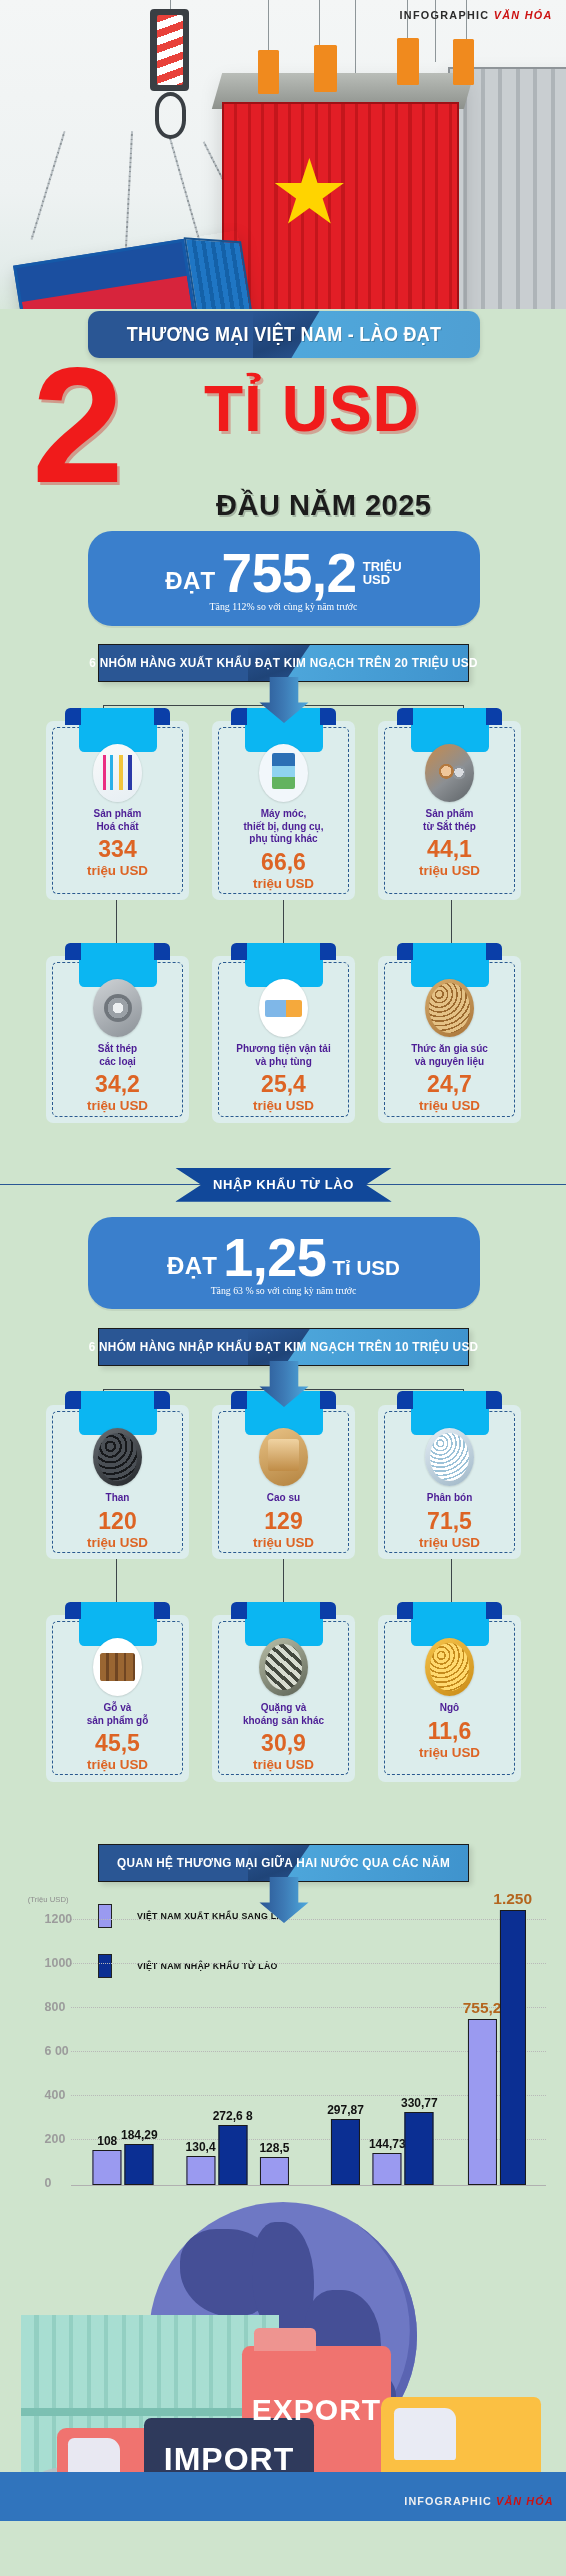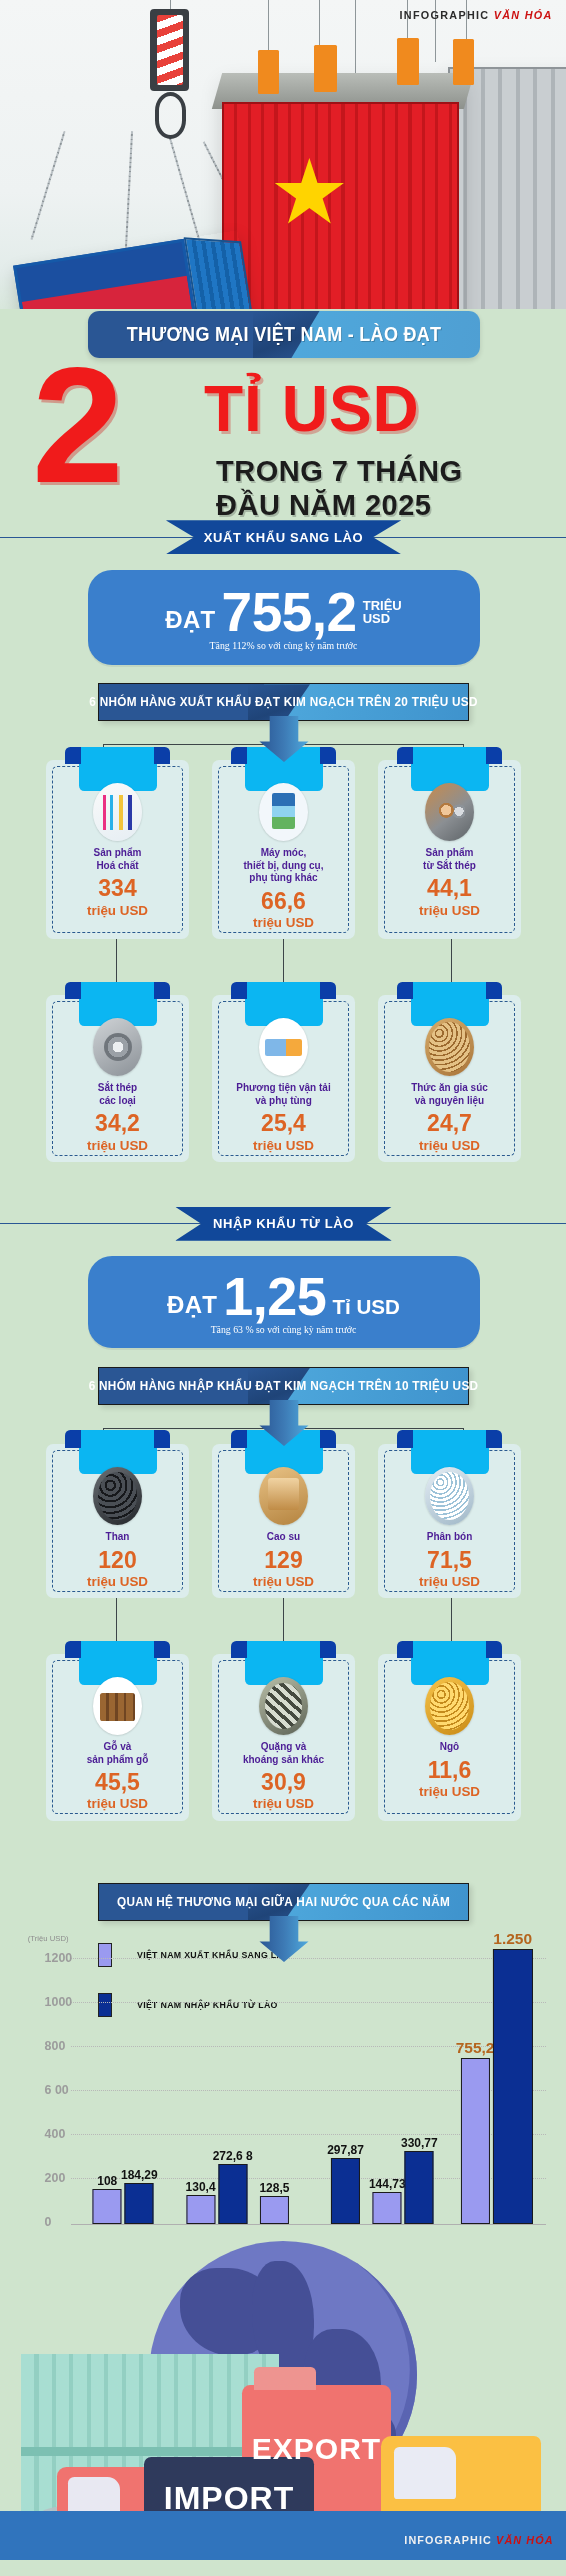--- a/index.html
+++ b/index.html
@@ -435,29 +435,24 @@
   </div>
 
   <div class="title-wrap">
     <div class="title-banner">
       <div class="fold"></div>
       <span>THƯƠNG MẠI VIỆT NAM - LÀO ĐẠT</span>
     </div>
     <div class="big-number-row">
       <div class="big-2">2</div>
       <div class="ti-usd">TỈ USD</div>
-      <div class="trong">TRONG 7 THÁNG</div>
       <div class="dau-nam">ĐẦU NĂM 2025</div>
     </div>
   </div>
 
-  <div class="divider">
-    <div class="rule"></div>
-    <div class="ribbon">XUẤT KHẨU SANG LÀO</div>
-  </div>
 
   <div class="pill">
     <div class="pill-inner">
       <div class="dat">ĐẠT</div>
       <div class="num">755,2</div>
       <div>
         <div class="unit">TRIỆU</div>
         <div class="unit">USD</div>
       </div>
     </div>
@@ -710,21 +705,21 @@
               <div class="blabel">144,73</div>
             </div>
             <div class="bar imp" style="width: 29px; height: 73px;">
               <div class="blabel">330,77</div>
             </div>
           </div>
           <div class="group" style="left: 90%; transform: translateX(-50%);">
             <div class="bar exp" style="width: 29px; height: 166px;">
               <div class="blabel hi">755,2</div>
             </div>
-            <div class="bar imp" style="width: 40px; height: 275px;">
+            <div class="bar imp" style="width: 26px; height: 275px;">
               <div class="blabel hi">1.250</div>
             </div>
           </div>
         </div>
       <div class="xlabels" id="xlabels">
           <div class="xlab" style="left: 10%;">2021</div>
           <div class="xlab" style="left: 30%;">2022</div>
           <div class="xlab" style="left: 50%;">2023</div>
           <div class="xlab" style="left: 70%;">2024</div>
           <div class="xlab" style="left: 90%;">7 tháng 2025</div>

